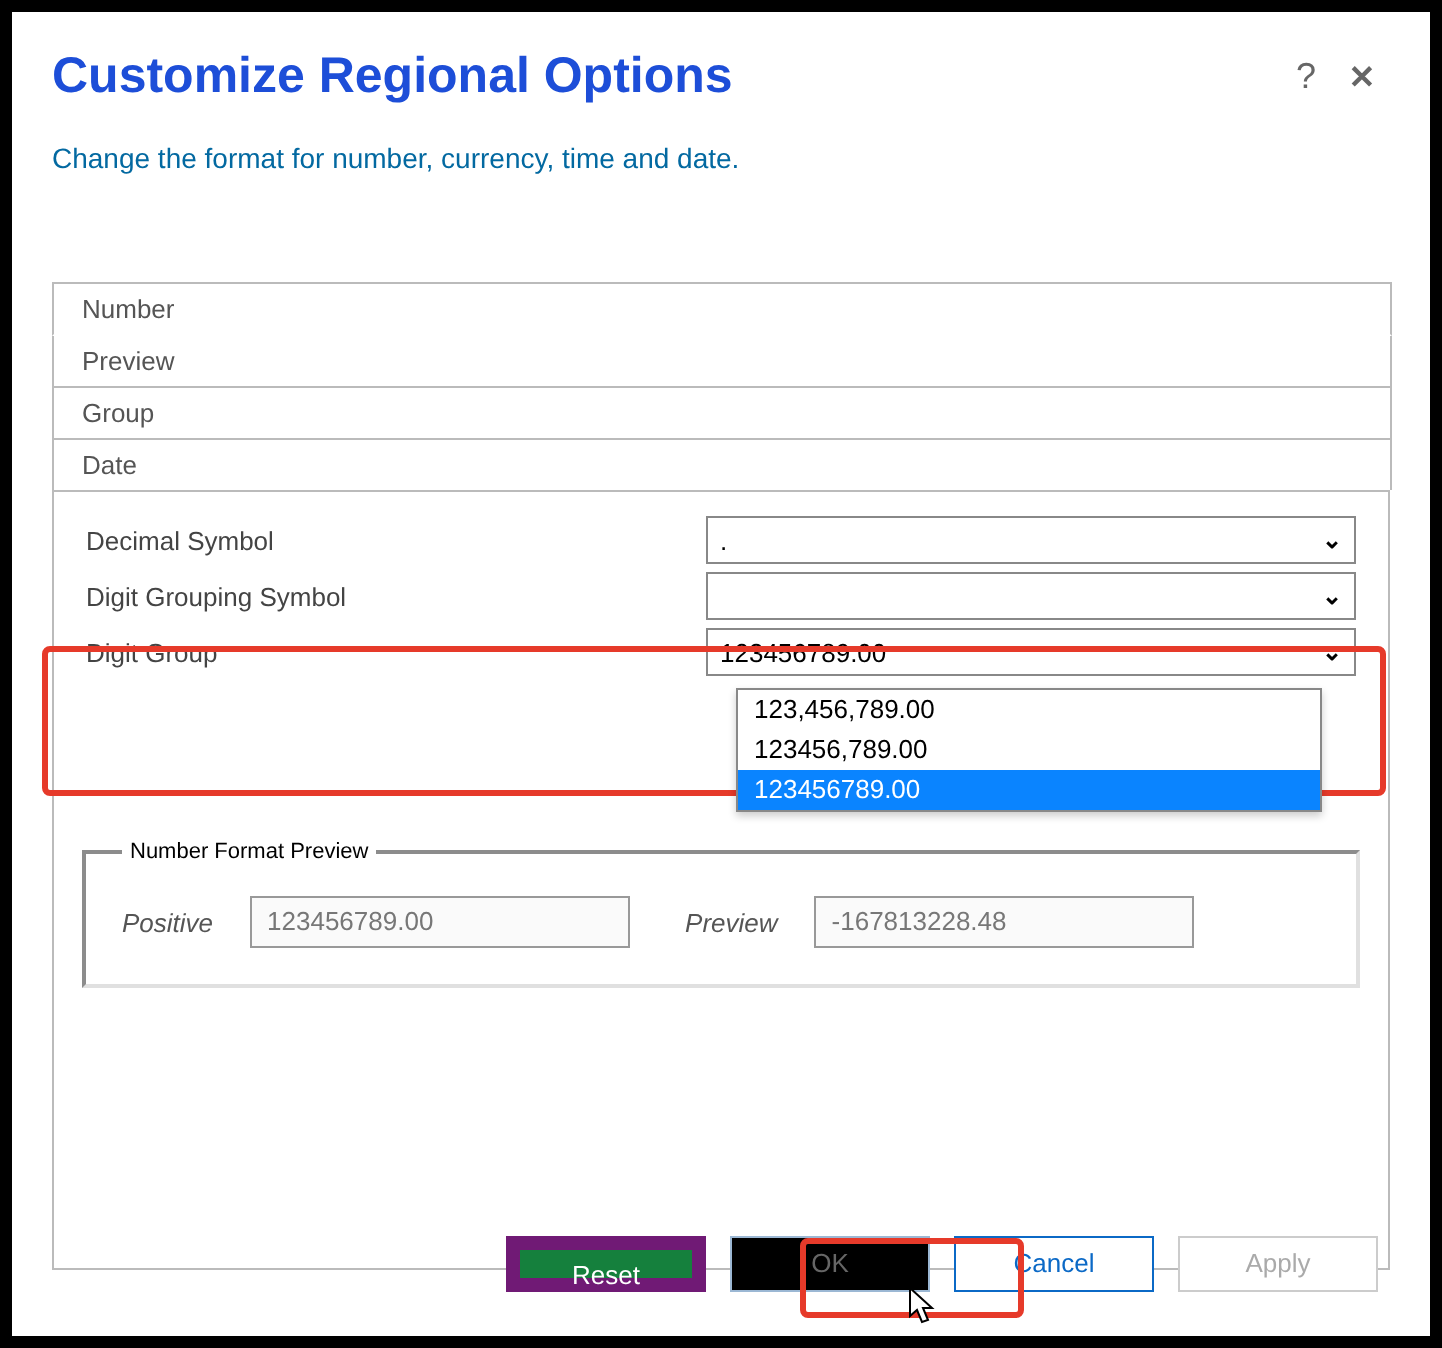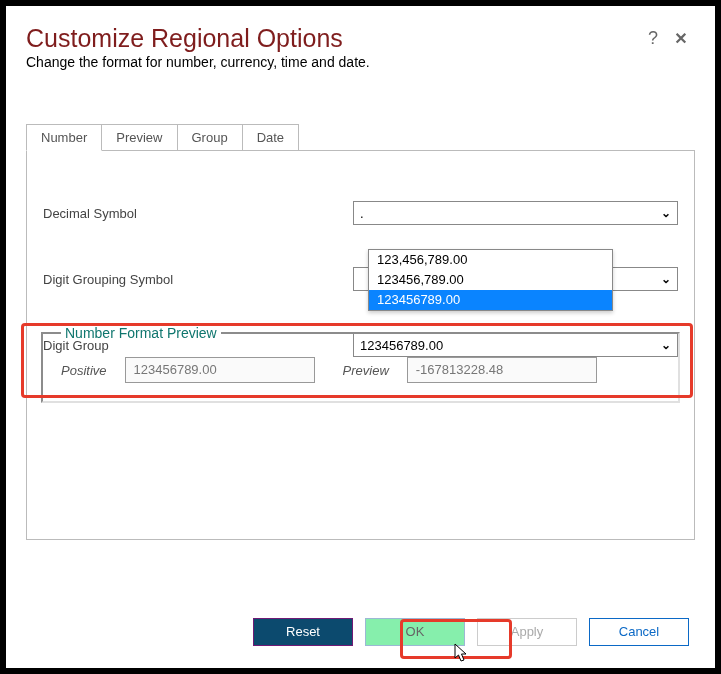--- a/index.html
+++ b/index.html
@@ -1,46 +1,46 @@
 <!DOCTYPE html>
 <html><head>
 <meta charset="utf-8">
 <style>
 * { box-sizing: border-box; margin: 0; padding: 0; }
 body { font-family: "Segoe UI", Arial, sans-serif; font-size: 13px; background: #000; width: 721px; height: 674px; position: relative; }
 .dialog { position: absolute; inset: 6px; background: #fff; padding: 18px 20px; }
 .title-row { display: flex; align-items: center; }
-.title { color: #7f1d1d; font-size: 25px; font-weight: 400; flex: 1; }
+.title { color: #1d4ed8; font-size: 25px; font-weight: 700; flex: 1; }
 .help-icon, .close-icon { font-size: 18px; color: #666; width: 28px; text-align: center; cursor: pointer; }
 .close-icon { font-weight: bold; font-size: 16px; }
-.subtitle { color: #000000; font-size: 14px; margin-top: 1px; }
+.subtitle { color: #0369a1; font-size: 14px; margin-top: 18px; }
 .tabs-area { margin-top: 54px; }
-.tab-row { display: flex; }
+.tab-row { display: flex; flex-direction: column; }
 .tab { border: 1px solid #bbb; border-bottom: none; padding: 5px 14px; font-size: 13px; color: #555; background: #fff; cursor: pointer; margin-right: -1px; position: relative; }
 .tab.active { background: #fff; z-index: 2; border-bottom: 1px solid #fff; margin-bottom: -1px; }
 .panel { border: 1px solid #bbb; padding: 10px 16px 20px 16px; position: relative; min-height: 390px; }
-.form-row { display: flex; align-items: center; height: 28px; margin-top: 38px; }
+.form-row { display: flex; align-items: center; height: 28px; }
 .form-label { width: 310px; color: #444; }
 .select { flex: 1; height: 24px; border: 1px solid #888; background: #fff; position: relative; display: flex; align-items: center; padding: 0 6px; cursor: pointer; }
 .select .caret { position: absolute; right: 6px; top: 50%; transform: translateY(-50%); font-size: 12px; font-weight: bold; }
-.dropdown { position: absolute; left: 341px; top: 98px; width: 245px; border: 1px solid #888; background: #fff; z-index: 10; box-shadow: 0 2px 4px rgba(0,0,0,0.2); }
+.dropdown { position: absolute; left: 341px; top: 98px; width: 293px; border: 1px solid #888; background: #fff; z-index: 10; box-shadow: 0 2px 4px rgba(0,0,0,0.2); }
 .dropdown-item { padding: 2px 8px; height: 20px; line-height: 16px; cursor: pointer; }
 .dropdown-item.selected { background: #0a84ff; color: #fff; }
 .highlight-box { position: absolute; border: 3px solid #e63a2a; border-radius: 4px; pointer-events: none; }
 .hl-preview { left: 21px; top: 323px; width: 672px; height: 75px; }
 .preview-fieldset { position: absolute; top: 174px; left: 14px; right: 14px; border: 2px inset #e0e0e0; padding: 16px 18px 18px 18px; }
-.preview-fieldset legend { color: #0f766e; padding: 0 4px; font-size: 14px; }
+.preview-fieldset legend { color: #000000; padding: 0 4px; font-size: 11px; }
 .preview-row { display: flex; align-items: center; }
 .preview-label { color: #555; font-style: italic; }
 .preview-box { border: 1px solid #999; background: #fafafa; color: #777; height: 26px; line-height: 24px; padding: 0 8px; margin-left: 18px; width: 190px; }
 .preview-gap { width: 28px; }
 .button-row { position: absolute; bottom: 22px; right: 26px; display: flex; gap: 12px; }
 .btn { width: 100px; height: 28px; border: 1px solid #0b69c6; text-align: center; line-height: 26px; font-size: 13px; cursor: pointer; }
-.btn-reset { background: #0c4a6e; color: #fff; border: 1px solid #701a75; }
-.btn-ok { background: #86efac; color: #666; border: 1px solid #9cb8d4; }
+.btn-reset { background: #15803d; color: #fff; border: 7px solid #701a75; }
+.btn-ok { background: #000000; color: #666; border: 1px solid #9cb8d4; }
 .btn-cancel { background: #fff; color: #0b69c6; }
 .btn-apply { background: #fff; color: #aaa; border: 1px solid #ccc; cursor: default; }
 .hl-ok { left: 400px; top: 619px; width: 112px; height: 40px; border-radius: 4px; }
 .cursor { position: absolute; left: 454px; top: 643px; z-index: 50; pointer-events: none; }
 </style>
 </head>
 <body>
 
 <div class="dialog">
   <div class="title-row">
@@ -95,22 +95,22 @@
           <div class="preview-label">Preview</div>
           <div class="preview-box">-167813228.48</div>
         </div>
       </fieldset>
     </div>
   </div>
 
   <div class="button-row">
     <div class="btn btn-reset">Reset</div>
     <div class="btn btn-ok">OK</div>
+    <div class="btn btn-cancel">Cancel</div>
     <div class="btn btn-apply">Apply</div>
-    <div class="btn btn-cancel">Cancel</div>
   </div>
 </div>
 
 <div class="highlight-box hl-preview"></div>
 <div class="highlight-box hl-ok"></div>
 <svg class="cursor" width="18" height="22" viewBox="0 0 18 22">
   <path d="M1 1 L1 15 L4.5 12 L7 18 L10 17 L7.5 11 L12 11 Z" fill="#fff" stroke="#000" stroke-width="1"></path>
 </svg>
 
 </body></html>

